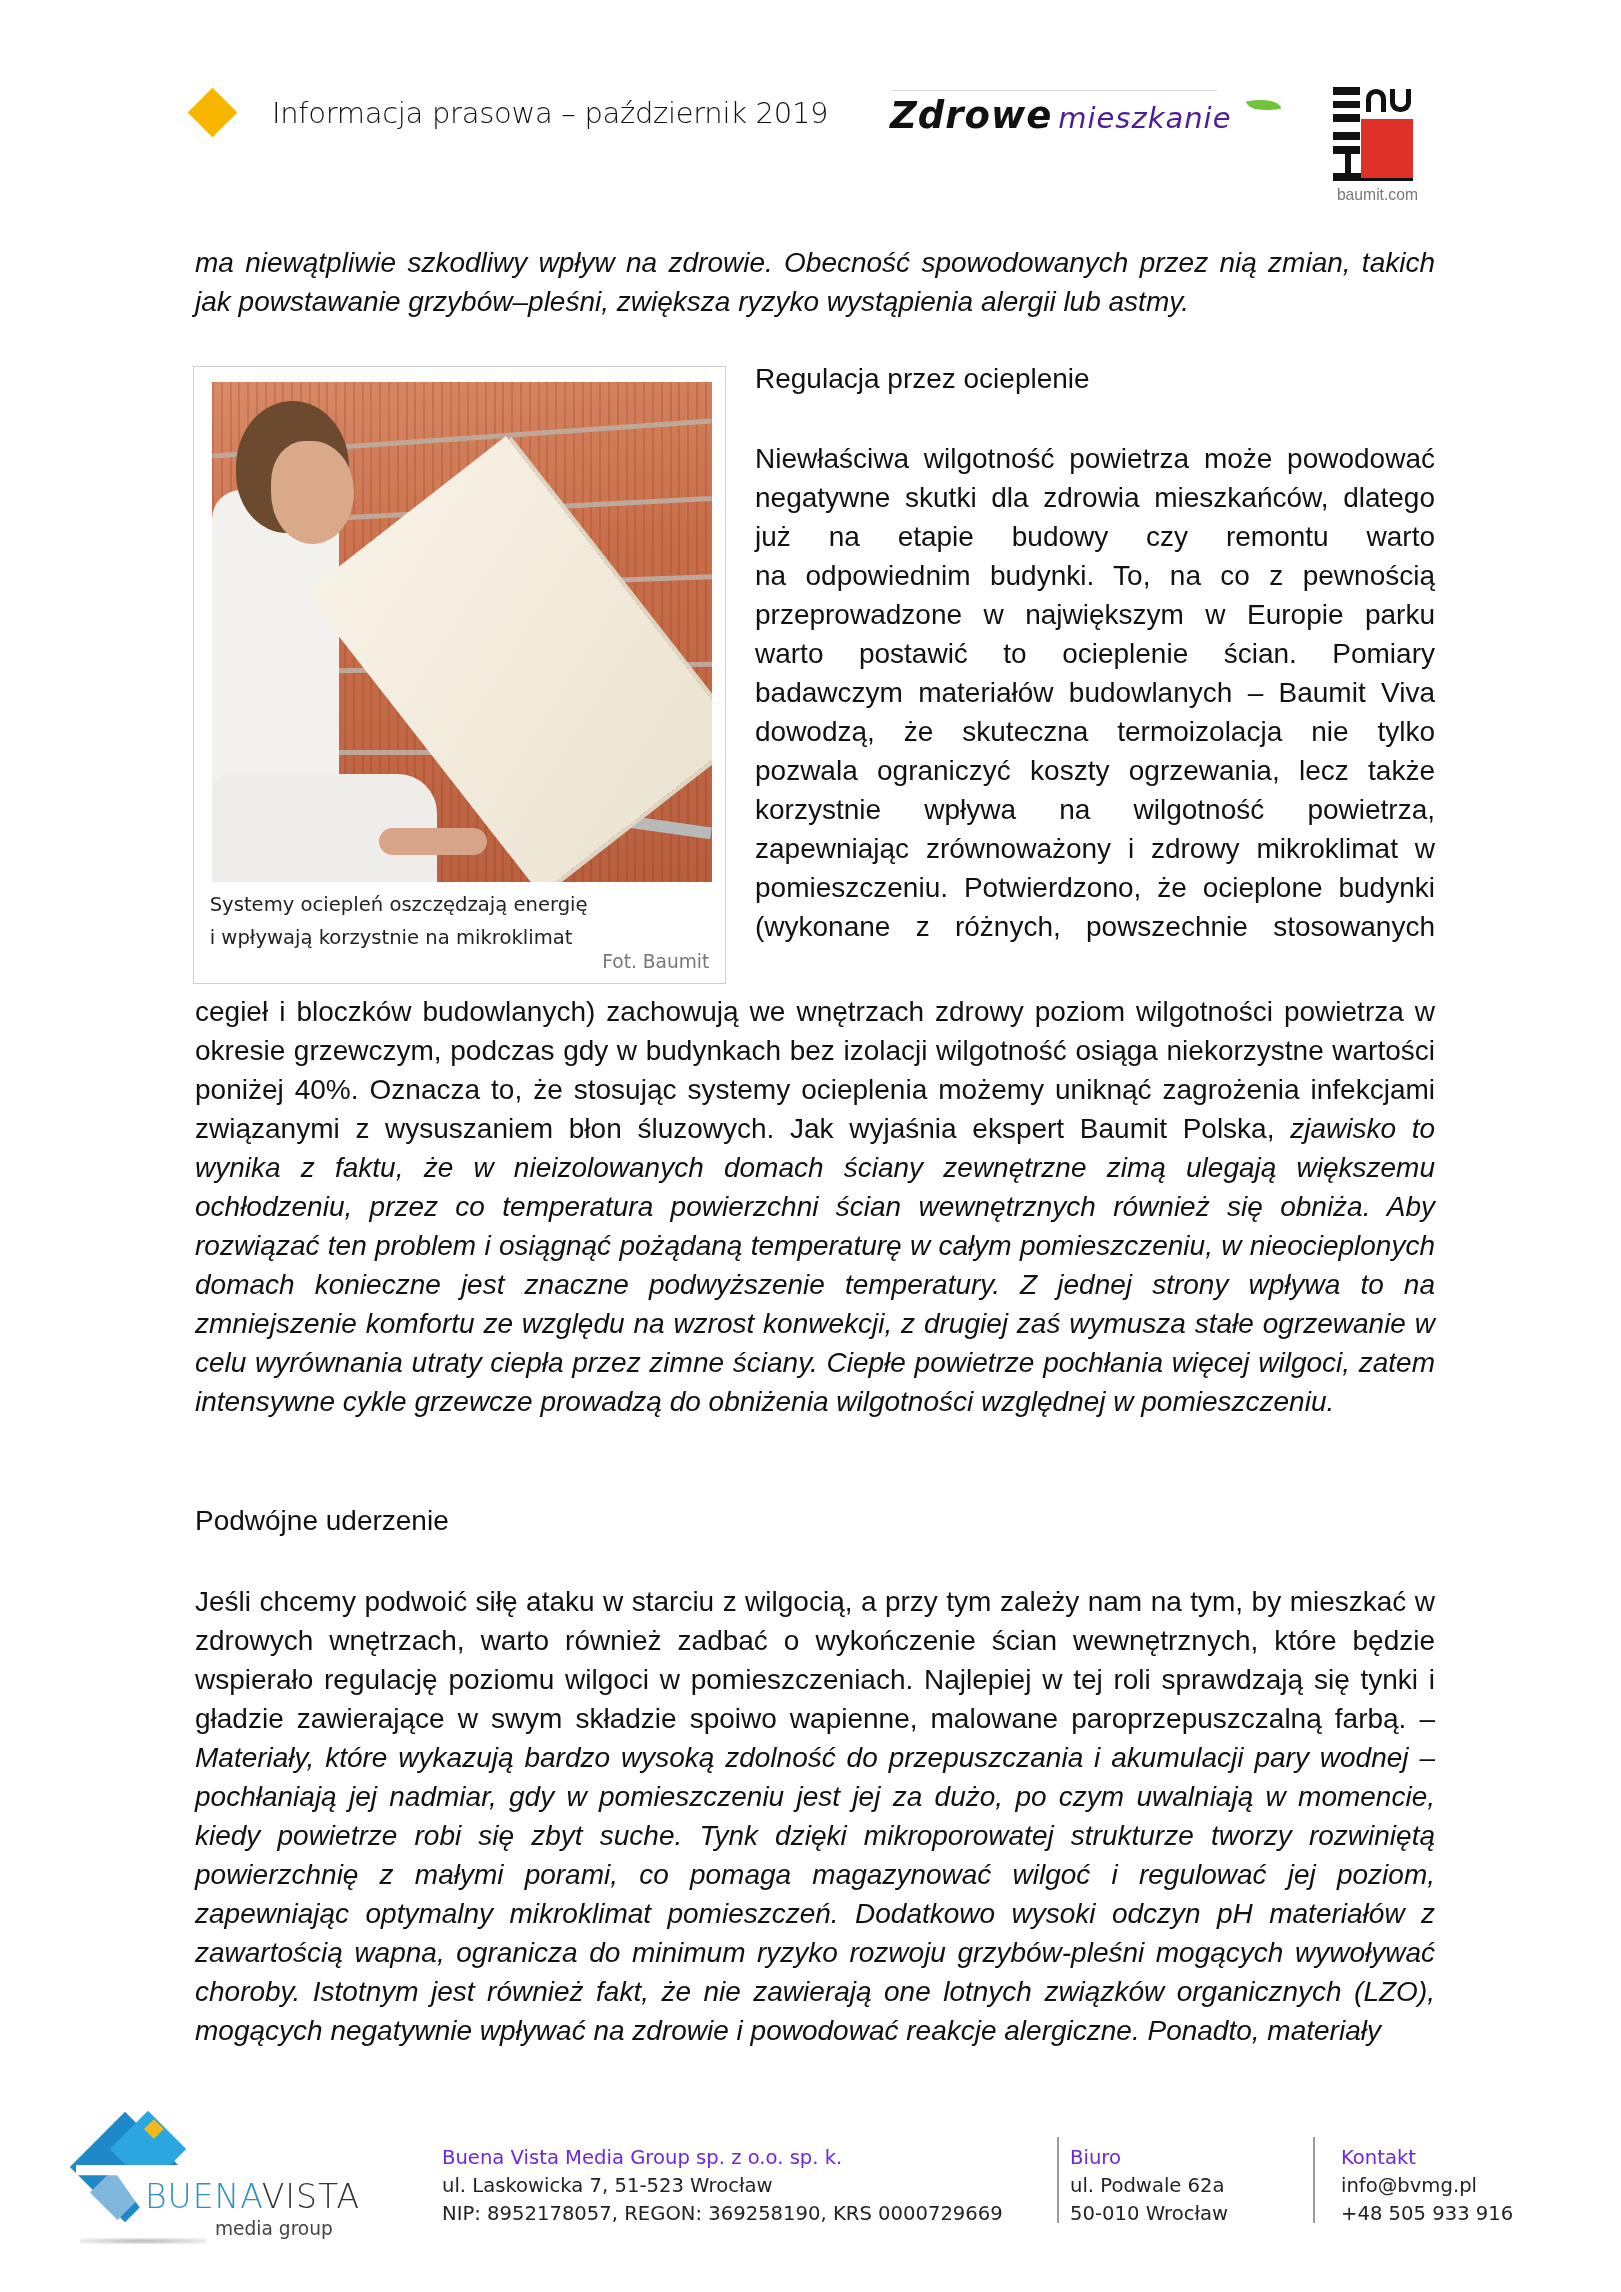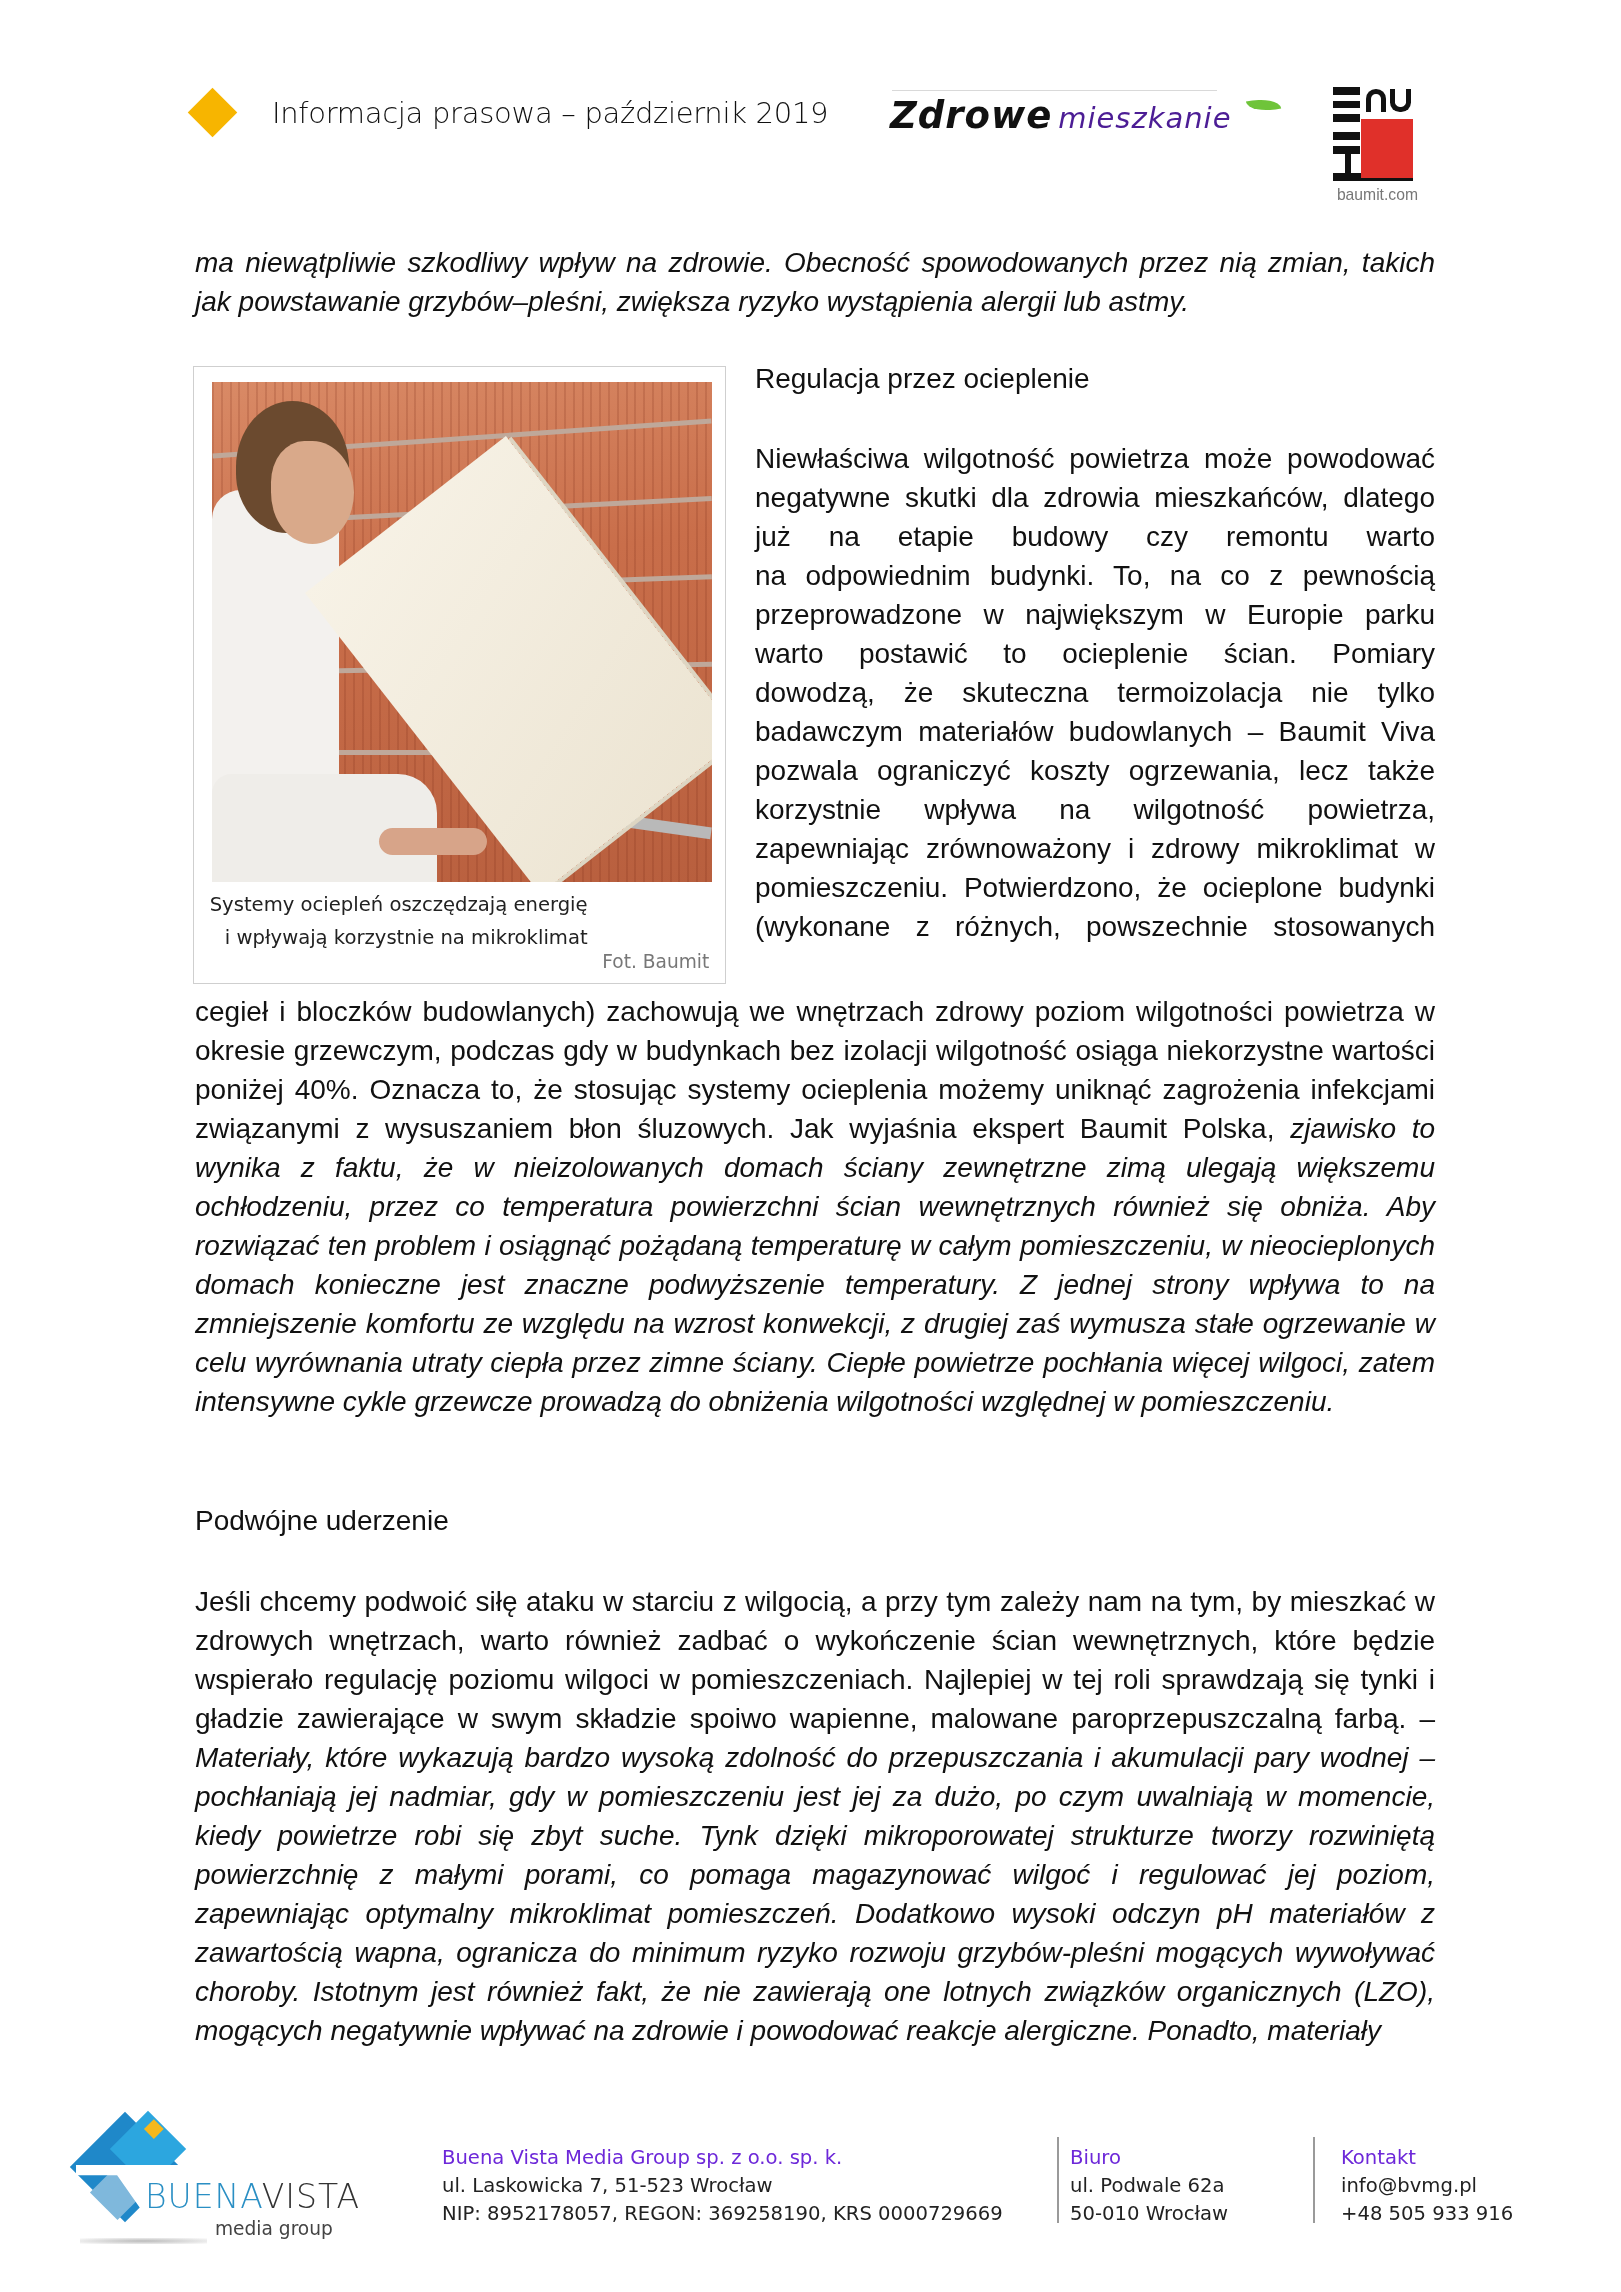--- a/index.html
+++ b/index.html
@@ -34,21 +34,21 @@
       repeating-linear-gradient(90deg, rgba(120,40,20,0.18) 0 2px, rgba(0,0,0,0) 2px 8.8px),
       linear-gradient(170deg, #d98a66 0%, #c96e4a 40%, #b85f3e 100%); }
   .brick-line { position: absolute; height: 4.9px; background: #bfa89a; left: 0; right: 0; }
   .man-head { position: absolute; left: 24.5px; top: 19.6px; width: 113px; height: 132px; background: #6b4a2f; border-radius: 50% 50% 45% 45%; }
   .man-face { position: absolute; left: 59px; top: 59px; width: 83px; height: 103px; background: #d9a98a; border-radius: 40% 50% 50% 50%; }
   .man-body { position: absolute; left: 0; top: 108px; width: 127px; height: 392px; background: #f3f1ee; border-radius: 29px 9.8px 0 0; }
   .man-legs { position: absolute; left: 0; top: 392px; width: 225px; height: 118px; background: #efede9; border-radius: 19.6px 39px 0 0; }
   .board { position: absolute; left: 78px; top: 196px; width: 255px; height: 382px; background: linear-gradient(160deg, #f7f2e6, #ece4d2); transform: rotate(-38deg); transform-origin: 0 0; left: 93px; top: 211px; box-shadow: 3.9px 3.9px 0 #ddd5c2; }
   .hand { position: absolute; left: 167px; top: 446px; width: 108px; height: 27.4px; background: #d7a489; border-radius: 13.7px; }
   .rail { position: absolute; left: 294px; top: 431px; width: 206px; height: 11.8px; background: #b9b9b9; transform: rotate(8deg); }
-  .fig-caption { position: absolute; left: 15.7px; top: 521px; font-family: "DejaVu Sans", sans-serif; font-size: 19.6px; line-height: 33px; color: #222; text-align: right; }
+  .fig-caption { position: absolute; left: 15.7px; top: 521px; font-family: "DejaVu Sans", sans-serif; font-size: 19.6px; line-height: 33px; color: #222; }
   .fig-credit { position: absolute; right: 15.7px; top: 584px; font-family: "DejaVu Sans", sans-serif; font-size: 18.6px; color: #777; }
 
   .h-reg { position: absolute; left: 755px; top: 363px; font-size: 28px; color: #111; }
   .wrap { position: absolute; left: 755px; top: 439px; width: 680px; font-size: 28px; line-height: 39px; text-align: justify; text-align-last: justify; }
   .wrap span { display: block; }
   .cont { top: 992px; }
 
   .h-pod { position: absolute; left: 195px; top: 1505px; font-size: 28px; color: #111; }
   .sec2 { top: 1582px; }
 
@@ -129,22 +129,22 @@
 </div>
 
 <div class="h-reg">Regulacja przez ocieplenie</div>
 <div class="wrap">
   <span>Niewłaściwa wilgotność powietrza może powodować</span>
   <span>negatywne skutki dla zdrowia mieszkańców, dlatego</span>
   <span>już na etapie budowy czy remontu warto</span>
   <span>na odpowiednim budynki. To, na co z pewnością</span>
   <span>przeprowadzone w największym w Europie parku</span>
   <span>warto postawić to ocieplenie ścian. Pomiary</span>
+  <span>badawczym materiałów budowlanych – Baumit Viva</span>
   <span>dowodzą, że skuteczna termoizolacja nie tylko</span>
-  <span>badawczym materiałów budowlanych – Baumit Viva</span>
   <span>pozwala ograniczyć koszty ogrzewania, lecz także</span>
   <span>korzystnie wpływa na wilgotność powietrza,</span>
   <span>zapewniając zrównoważony i zdrowy mikroklimat w</span>
   <span>pomieszczeniu. Potwierdzono, że ocieplone budynki</span>
   <span>(wykonane z różnych, powszechnie stosowanych</span>
 </div>
 <div class="txt cont">
   <p><span>cegieł i bloczków budowlanych) zachowują we wnętrzach zdrowy poziom wilgotności powietrza w okresie grzewczym, podczas gdy w budynkach bez izolacji wilgotność osiąga niekorzystne wartości poniżej 40%. Oznacza to, że stosując systemy ocieplenia możemy uniknąć zagrożenia infekcjami związanymi z wysuszaniem błon śluzowych. Jak wyjaśnia ekspert Baumit Polska, </span><span class="it">zjawisko to wynika z faktu, że w nieizolowanych domach ściany zewnętrzne zimą ulegają większemu ochłodzeniu, przez co temperatura powierzchni ścian wewnętrznych również się obniża. Aby rozwiązać ten problem i osiągnąć pożądaną temperaturę w całym pomieszczeniu, w nieocieplonych domach konieczne jest znaczne podwyższenie temperatury. Z jednej strony wpływa to na zmniejszenie komfortu ze względu na wzrost konwekcji, z drugiej zaś wymusza stałe ogrzewanie w celu wyrównania utraty ciepła przez zimne ściany. Ciepłe powietrze pochłania więcej wilgoci, zatem intensywne cykle grzewcze prowadzą do obniżenia wilgotności względnej w pomieszczeniu.</span></p>
 </div>
 

